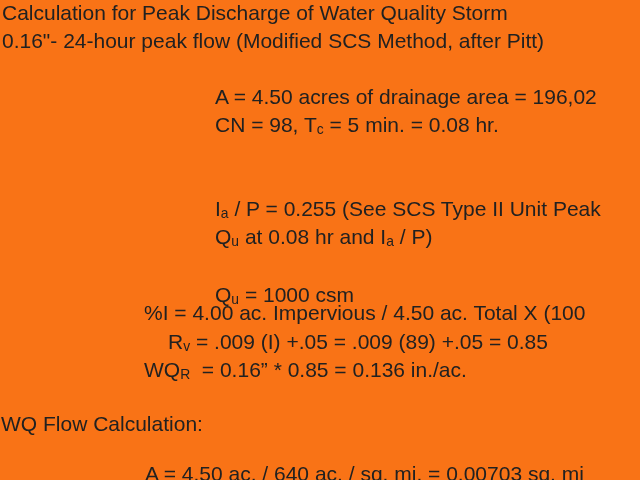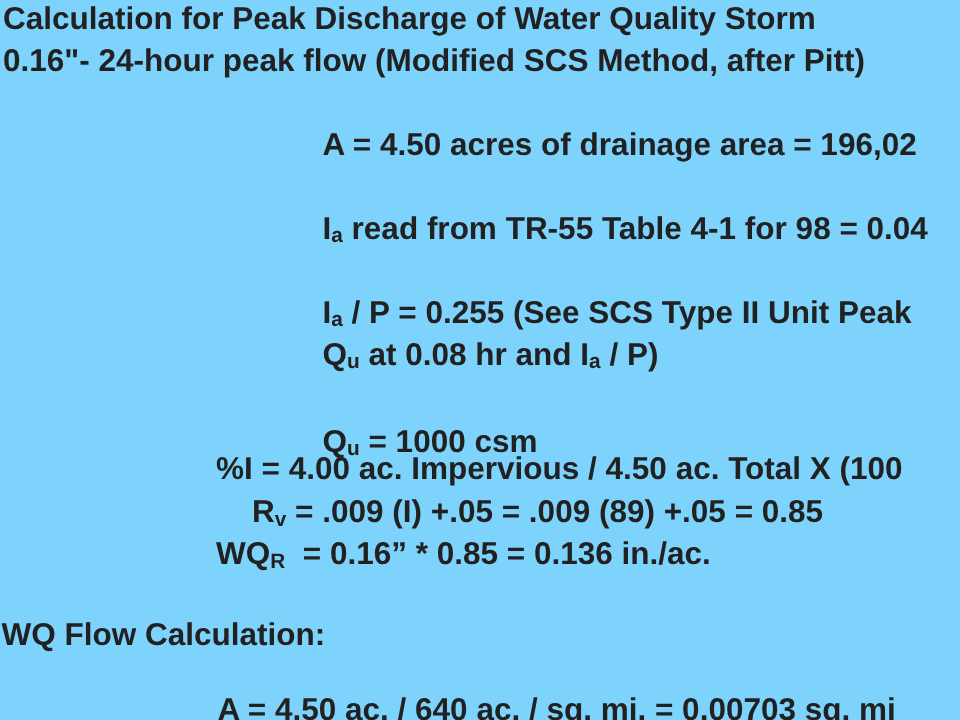--- a/index.html
+++ b/index.html
@@ -5,25 +5,24 @@
   html, body {
     margin: 0;
     padding: 0;
     background: #ffffff;
   }
   .page {
     position: relative;
     width: 640px;
     height: 480px;
     overflow: hidden;
-    background: #7dd3fc;
+    background: #f97316;
     font-family: "Liberation Sans", "DejaVu Sans", sans-serif;
     font-size: 21px;
     color: #212121;
-    font-weight: bold;
     -webkit-font-smoothing: antialiased;
   }
   .line {
     position: absolute;
     white-space: pre;
     line-height: 1.0;
   }
   .sub {
     font-size: 0.66em;
     vertical-align: -0.18em;
@@ -50,22 +49,22 @@
 
 <div class="page">
 
   <div class="line t1">Calculation for Peak Discharge of Water Quality Storm</div>
 
   <div class="line t2">0.16"- 24-hour peak flow (Modified SCS Method, after Pitt)</div>
 
 
   <div class="line a1">A = 4.50 acres of drainage area = 196,02</div>
 
+  <div class="line a2"><span>CN = 98, T</span><span class="sub">c</span><span> = 5 min. = 0.08 hr.</span></div>
 
-  <div class="line a3"><span>I</span><span class="sub">a</span><span> read from TR-55 Table 4-1 for 98 = 0.04</span></div>
 
 
   <div class="line a5"><span>I</span><span class="sub">a</span><span> / P = 0.255 (See SCS Type II Unit Peak</span></div>
 
   <div class="line a6"><span>Q</span><span class="sub">u</span><span> at 0.08 hr and I</span><span class="sub">a</span><span> / P)</span></div>
 
   <div class="line a7"><span>Q</span><span class="sub">u</span><span> = 1000 csm</span></div>
 
   <div class="line m1">%I = 4.00 ac. Impervious / 4.50 ac. Total X (100</div>
 

